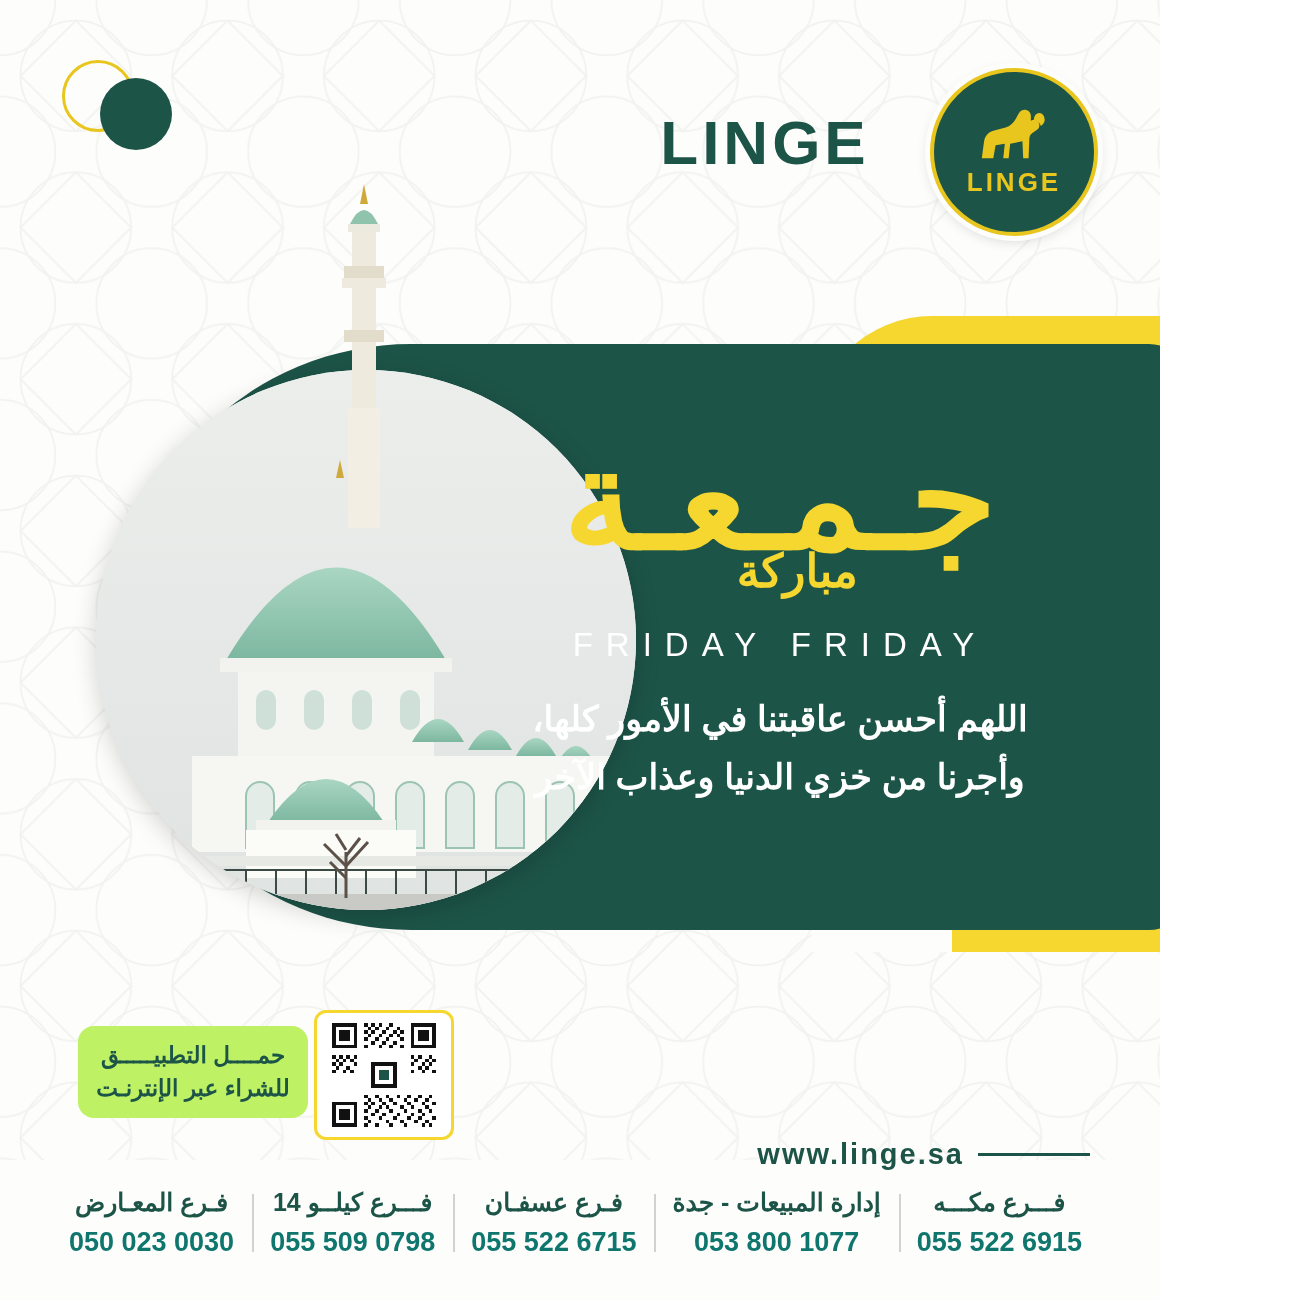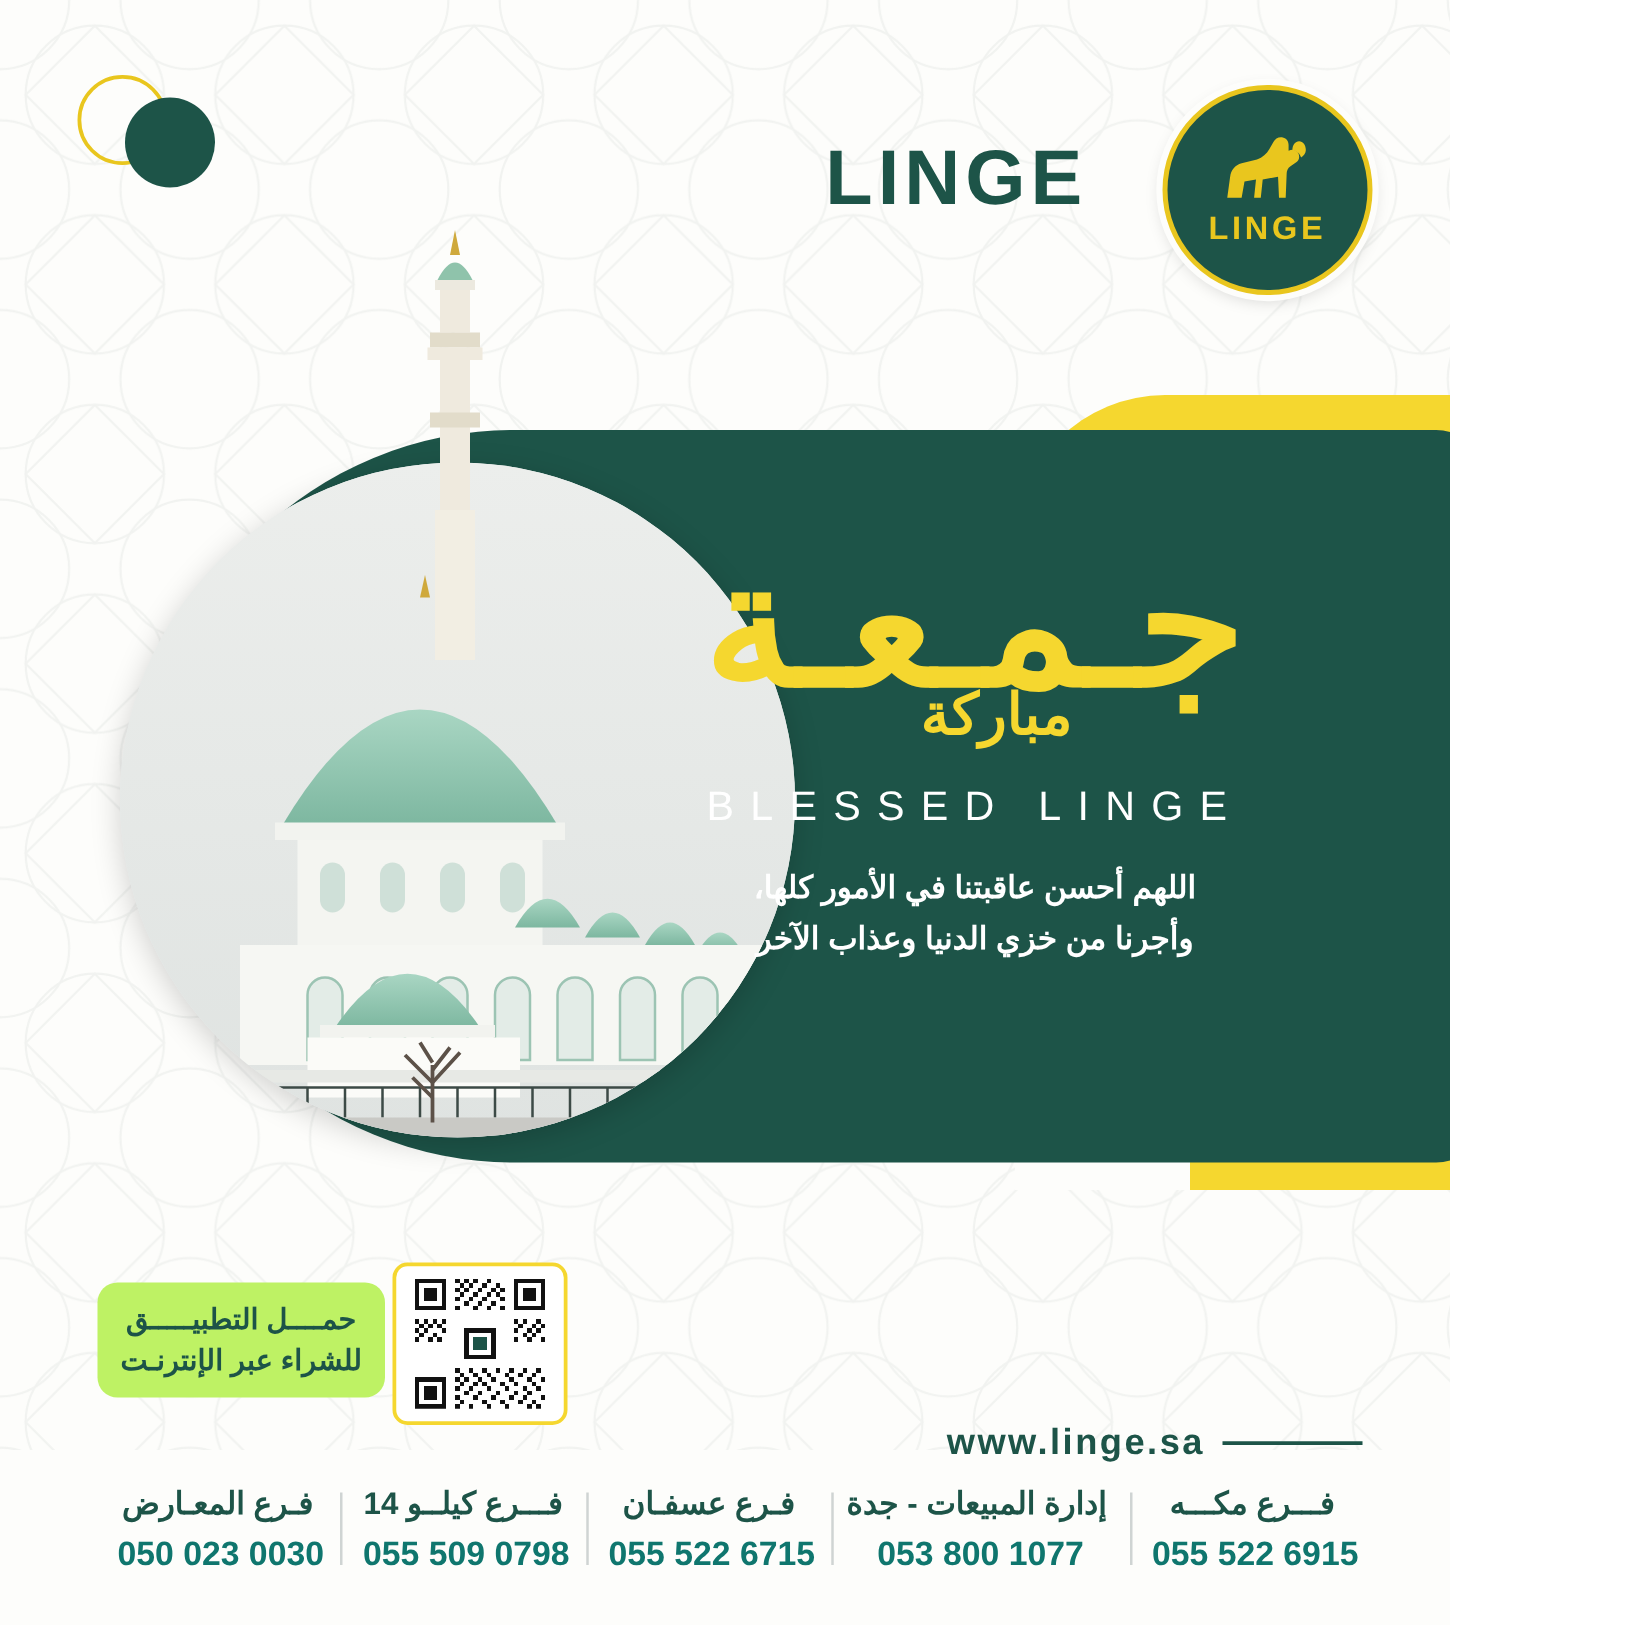--- a/index.html
+++ b/index.html
@@ -184,21 +184,21 @@
   .greet-en {
     margin-top: 6px;
     font-size: 33px;
     letter-spacing: 13px;
     color: #ffffff;
     font-weight: 400;
     direction: ltr;
   }
   .dua {
     margin-top: 26px;
-    font-size: 25px;
+    font-size: 35px;
     line-height: 1.65;
     color: #ffffff;
     font-weight: 700;
     direction: rtl;
   }
 
   
   .app-pill {
     position: absolute;
     left: 78px;
@@ -251,26 +251,26 @@
   }
   .website .rule {
     width: 112px;
     height: 3px;
     background: #1d5448;
   }
 
   
   .branches {
     position: absolute;
-    left: 76px;
+    left: 44px;
     right: 60px;
     top: 1188px;
     display: flex;
     flex-direction: row-reverse;
-    justify-content: flex-start;
+    justify-content: flex-end;
     align-items: flex-start;
     direction: rtl;
   }
   .branch {
     padding: 0 18px;
     text-align: center;
     position: relative;
     min-width: 120px;
   }
   .branch + .branch::after {
@@ -426,21 +426,21 @@
       <rect x="248" y="150" width="40" height="12" fill="#e2dcca"></rect>
       <rect x="252" y="228" width="32" height="120" fill="#f2eee3"></rect>
     </g>
   </svg>
 
   <div class="greeting">
     <div class="greet-ar">
       <div class="big">جـمـعـة</div>
       <div class="mubaraka">مباركة</div>
     </div>
-    <div class="greet-en">BLESSED LINGE</div>
+    <div class="greet-en">FRIDAY FRIDAY</div>
     <div class="dua">
       <div>اللهم أحسن عاقبتنا في الأمور كلها،</div>
       <div>وأجرنا من خزي الدنيا وعذاب الآخر</div>
     </div>
   </div>
 
   <div class="app-pill">
     <div>حمــــل التطبيـــــق</div>
     <div>للشراء عبر الإنترنـت</div>
   </div>

